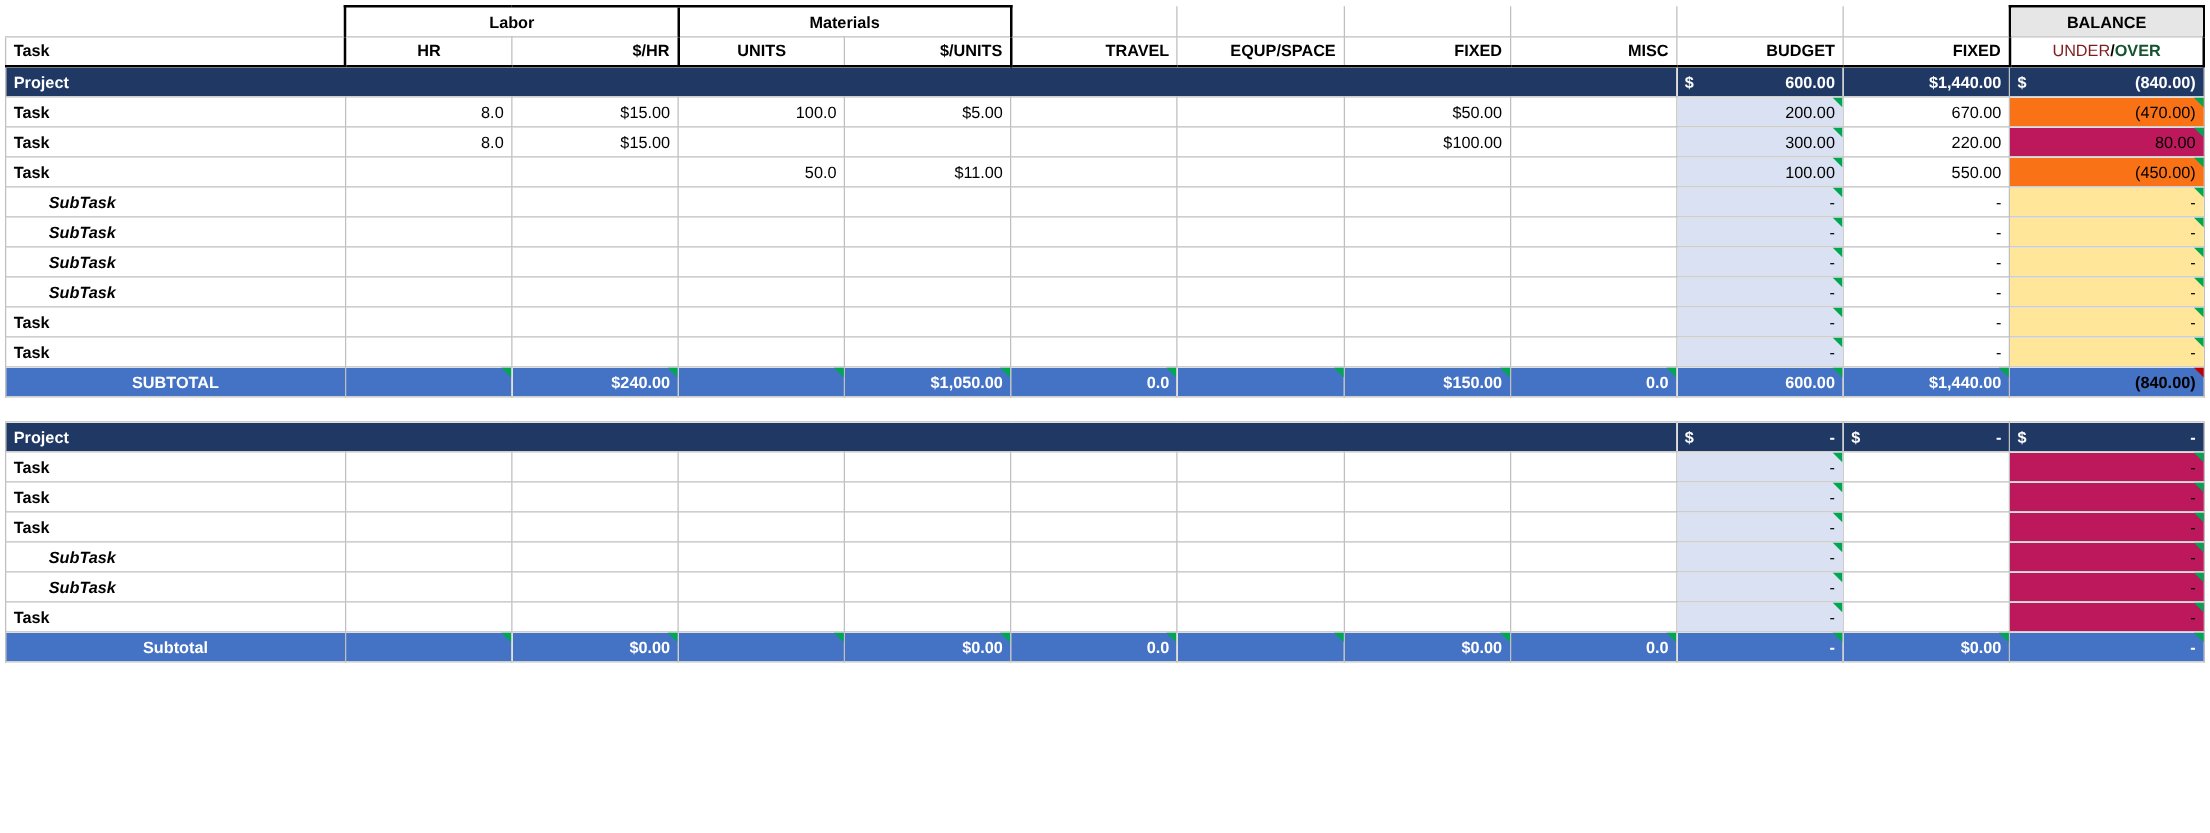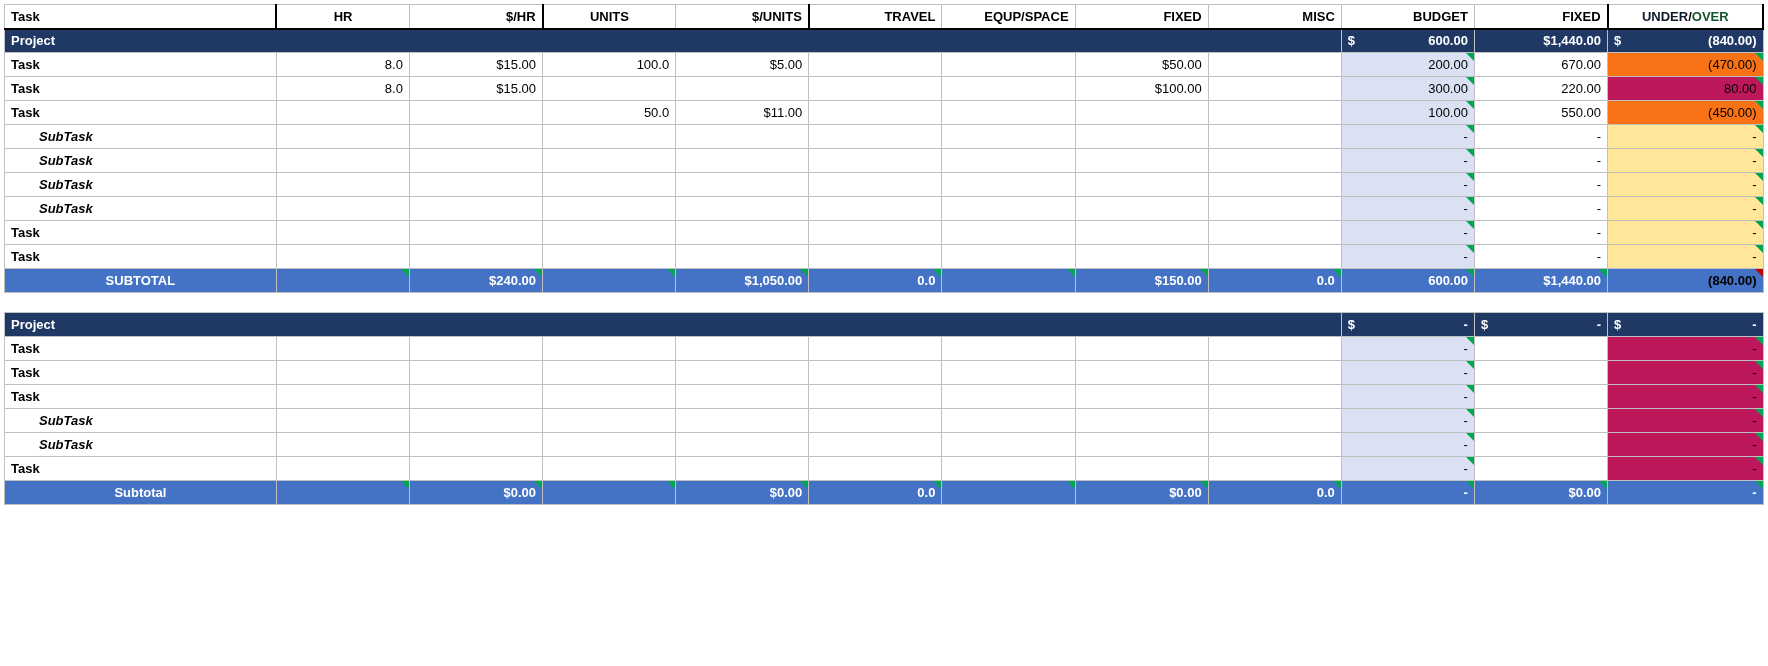--- a/index.html
+++ b/index.html
@@ -52,21 +52,21 @@
     content:"";
     position:absolute;
     top:0; right:0;
     border-style:solid;
     border-width:0 8px 8px 0;
     border-color: transparent #00a651 transparent transparent;
   }
   .flag-red::before {
     border-color: transparent #c00000 transparent transparent;
   }
-  .under { color:#0f172a; font-weight:bold;}
+  .under { color:#7f1d1d; font-weight:normal;}
   .over { color:#14532d; font-weight:bold;}
 </style>
 </head>
 <body>
 
 <table>
 <colgroup>
   <col style="width:245px">
   <col style="width:120px">
       <col style="width:120px">
@@ -75,20 +75,32 @@
   <col style="width:120px">
       <col style="width:120px">
   <col style="width:120px">
       <col style="width:120px">
   <col style="width:120px">
       <col style="width:120px">
   <col style="width:140px">
 </colgroup>
 
 <tbody>
+      <tr>
+  <td class="noborder-top noborder-left noborder-right"></td>
+  <td colspan="2" class="hdr thick-left thick-top">Labor</td>
+  <td colspan="2" class="hdr thick-left thick-top thick-right">Materials</td>
+  <td class="noborder-top"></td>
+  <td class="noborder-top"></td>
+  <td class="noborder-top"></td>
+  <td class="noborder-top"></td>
+  <td class="noborder-top"></td>
+  <td class="noborder-top"></td>
+  <td class="hdr thick-left thick-top thick-right" style="background:#e7e6e6;">BALANCE</td>
+</tr>
 
 <tr>
   <td class="hdr-l thick-bottom">Task</td>
   <td class="hdr thick-left thick-bottom">HR</td>
   <td class="hdr-r thick-bottom">$/HR</td>
   <td class="hdr thick-left thick-bottom">UNITS</td>
   <td class="hdr-r thick-bottom thick-right">$/UNITS</td>
   <td class="hdr-r thick-bottom">TRAVEL</td>
   <td class="hdr-r thick-bottom">EQUP/SPACE</td>
   <td class="hdr-r thick-bottom">FIXED</td>

